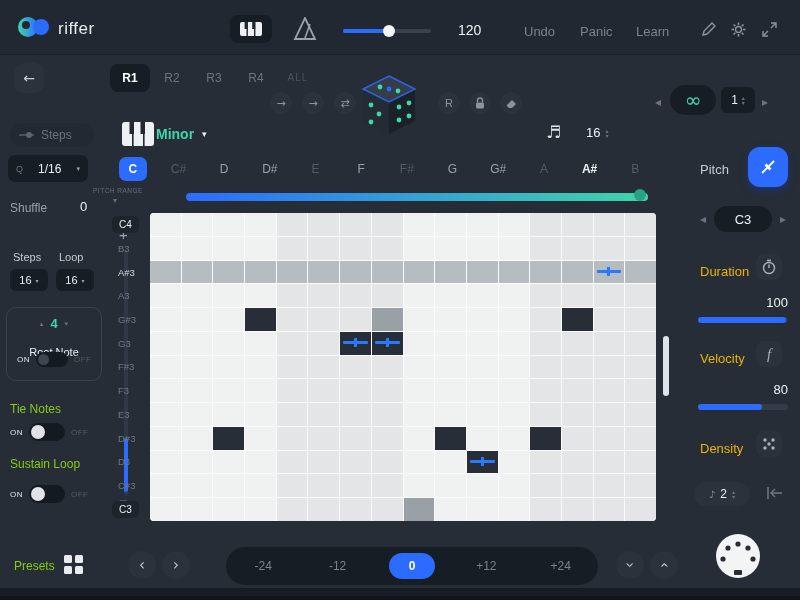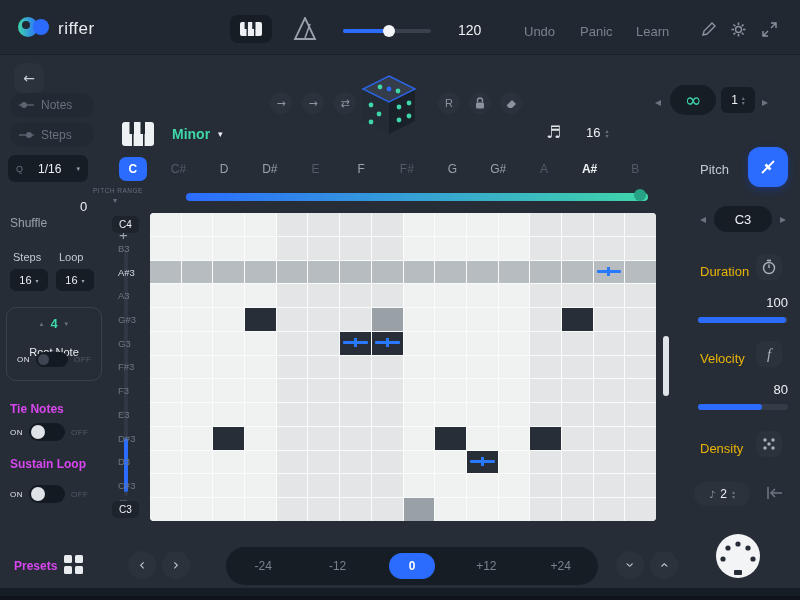--- a/index.html
+++ b/index.html
@@ -28,21 +28,21 @@
   .cbtn{position:absolute;width:22px;height:22px;border-radius:50%;background:#2b323c;color:#8a93a0;font-size:11px;display:flex;align-items:center;justify-content:center}
   .looppill{position:absolute;left:670px;top:85px;width:46px;height:30px;border-radius:15px;background:#171d25;display:flex;align-items:center;justify-content:center}
   .loopinf{color:#3fd6a9;font-size:20px;line-height:20px}
   .countbox{position:absolute;left:721px;top:87px;width:34px;height:26px;border-radius:6px;background:#171d25;display:flex;align-items:center;justify-content:center;gap:4px}
   .countbox .val{font-size:12px;color:#eef1f4}
   .stackarrows{display:flex;flex-direction:column;align-items:center;line-height:5px}
   .stackarrows span{font-size:6px;color:#68727e}
   .chev{position:absolute;color:#6b7480;font-size:12px}
 
   
-  .scalesel{position:absolute;left:172px;top:126px;display:flex;align-items:center;gap:8px}
+  .scalesel{position:absolute;left:156px;top:126px;display:flex;align-items:center;gap:8px}
   .scalename{color:#3fd6a9;font-size:14px;font-weight:bold}
   .beamicon{position:absolute;left:546px;top:122px;font-size:17px;color:#dfe4e9}
   .lenbox{position:absolute;left:586px;top:125px;display:flex;align-items:center;gap:5px}
   .lenbox .val{font-size:13px;color:#eef1f4}
 
   
   .noteheader{position:absolute;left:110px;top:155px;width:548px;height:28px;display:flex}
   .nh{flex:1;display:flex;align-items:center;justify-content:center;font-size:12px}
   .nh span{padding:4px 8px;border-radius:7px}
   .nh.selected span{background:#2b6cff;color:#fff;font-weight:bold;padding:5px 10px}
@@ -94,21 +94,21 @@
   .rootstep .v{font-size:13px;color:#3fd6a9;font-weight:bold}
   .rootlbl{position:absolute;left:0;top:38px;width:100%;text-align:center;font-size:11px;color:#e8ecef}
   .switchrow{position:absolute;display:flex;align-items:center;gap:6px}
   .onoff{font-size:8px;letter-spacing:.5px}
   .onoff.on{color:#dfe4e9}
   .onoff.off{color:#525c68}
   .toggle{width:36px;height:18px;border-radius:9px;background:#141a21;position:relative}
   .toggle .knob{position:absolute;left:2px;top:2px;width:14px;height:14px;border-radius:50%;background:#dfe3e8}
   .toggle.sm{width:32px;height:15px}
   .toggle.sm .knob{width:11px;height:11px;background:#3c4550}
-  .seclbl{position:absolute;font-size:12px;color:#d946ef;font-weight:bold}
+  .seclbl{position:absolute;font-size:12px;color:#84cc16;font-weight:normal}
 
   
   .pitchbtn{position:absolute;left:748px;top:147px;width:40px;height:40px;border-radius:12px;background:#2b6cff;display:flex;align-items:center;justify-content:center;box-shadow:0 3px 8px rgba(20,60,200,.4)}
   .notepill{position:absolute;left:714px;top:206px;width:58px;height:26px;border-radius:13px;background:#171d25;display:flex;align-items:center;justify-content:center;font-size:13px;color:#eef1f4}
   .ricon{position:absolute;width:26px;height:26px;border-radius:8px;background:#2b323c;display:flex;align-items:center;justify-content:center;color:#aab2bb}
   .rlbl{position:absolute;font-size:13px;color:#eab308}
   .rval{position:absolute;width:68px;text-align:right;font-size:13px;color:#eef1f4}
   .rslider{position:absolute;width:90px;height:6px;border-radius:3px;background:#343c47}
   .rfill{height:6px;border-radius:3px;background:#2b6cff}
   .octpill{position:absolute;left:694px;top:482px;width:56px;height:24px;border-radius:12px;background:#2b323c;display:flex;align-items:center;justify-content:center;gap:5px}
@@ -187,20 +187,27 @@
     </svg>
     <svg class="abs" style="left:762px;top:22px" width="15" height="15" viewBox="0 0 15 15">
       <path d="M9 1h5v5M6 14H1V9M14 1L9 6M1 14l5-5" fill="none" stroke="#8a93a0" stroke-width="1.4"></path>
     </svg>
   </div>
 
   <div class="sqbtn" style="left:14px;top:63px">
     <span class="gly">←</span>
   </div>
 
+  <div class="rtabs">
+      <div class="rtab sel">R1</div>
+      <div class="rtab">R2</div>
+      <div class="rtab">R3</div>
+      <div class="rtab">R4</div>
+      <div class="rtab all">ALL</div>
+    </div>
 
   <div class="cbtn" style="left:270px;top:92px">
     <span class="gly">→</span>
   </div>
   <div class="cbtn" style="left:302px;top:92px">
     <span class="gly">→</span>
   </div>
   <div class="cbtn" style="left:334px;top:92px">
     <span class="gly">⇄</span>
   </div>
@@ -309,42 +316,35 @@
       <div class="nh out">
         <span>B</span>
       </div>
     </div>
 
   <div class="prlabel">PITCH RANGE</div>
   <div class="prcaret gly">▾</div>
   <div class="rangebar"></div>
   <div class="rangedot"></div>
 
-  <div class="pillbtn" style="top:93px">
-    <svg width="15" height="8" viewBox="0 0 15 8">
-      <line x1="0" y1="4" x2="15" y2="4" stroke="#5b6470" stroke-width="1.4"></line>
-      <circle cx="5" cy="4" r="3" fill="#5b6470"></circle>
-    </svg>
-    <span>Notes</span>
-  </div>
   <div class="pillbtn" style="top:123px">
     <svg width="15" height="8" viewBox="0 0 15 8">
       <line x1="0" y1="4" x2="15" y2="4" stroke="#5b6470" stroke-width="1.4"></line>
       <circle cx="10" cy="4" r="3" fill="#5b6470"></circle>
     </svg>
     <span>Steps</span>
   </div>
 
   <div class="qsel">
     <span class="q">Q</span>
     <span class="v">1/16</span>
     <span class="c gly">▾</span>
   </div>
 
-  <div class="lbl" style="left:10px;top:216px">Shuffle</div>
+  <div class="lbl" style="left:10px;top:201px">Shuffle</div>
   <div class="valw" style="left:80px;top:199px">0</div>
 
   <div class="lblw" style="left:13px;top:251px">Steps</div>
   <div class="lblw" style="left:59px;top:251px">Loop</div>
   <div class="minibox" style="left:10px;top:269px">
     <span class="v">16</span>
     <span class="c gly">▾</span>
   </div>
   <div class="minibox" style="left:56px;top:269px">
     <span class="v">16</span>

